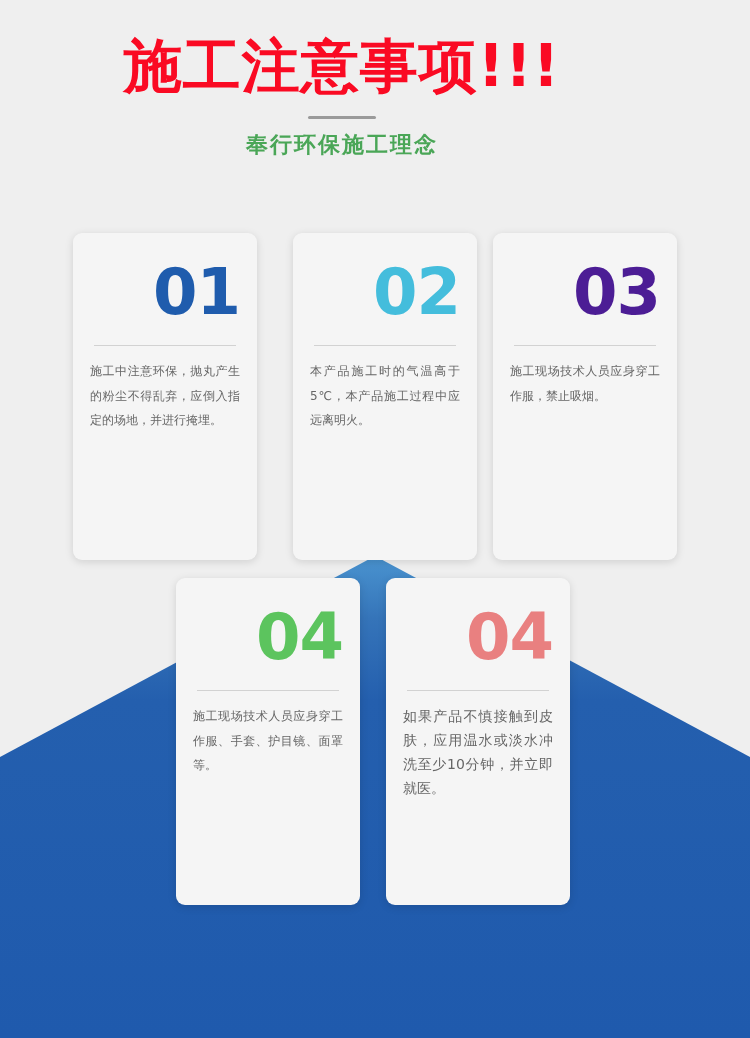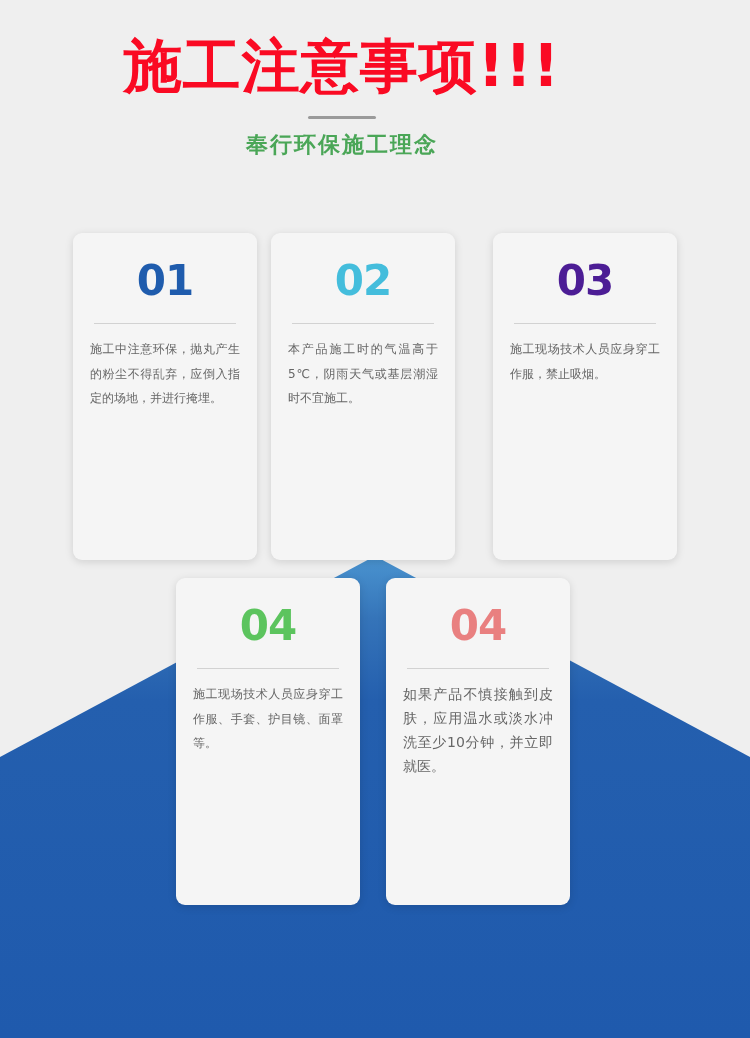--- a/index.html
+++ b/index.html
@@ -78,28 +78,28 @@
     border-radius: 9px;
     box-shadow: 0 2px 8px rgba(0,0,0,0.13);
     z-index: 10;
     box-sizing: border-box;
     padding: 0 17px;
   }
   .card-row-top { height: 327px; top: 233px; }
   .card-row-bottom { height: 327px; top: 578px; }
 
   .card-1 { left: 73px; }
-  .card-2 { left: 271px; }
+  .card-2 { left: 293px; }
   .card-3 { left: 493px; }
   .card-4 { left: 176px; }
   .card-5 { left: 386px; }
 
   .card-num {
-    text-align: center;
-    font-size: 42px;
+    text-align: right;
+    font-size: 64px;
     line-height: 1;
     font-weight: 700;
     padding-top: 27px;
     letter-spacing: -1px;
     font-family: "DejaVu Sans", "Liberation Sans", sans-serif;
   }
   .card-rule {
     height: 1px;
     background: #d2d2d2;
     margin: 21px 4px 0 4px;
@@ -144,21 +144,21 @@
 
   <div class="card card-row-top card-1">
     <div class="card-num" style="color: rgb(31, 92, 173);">01</div>
     <div class="card-rule"></div>
     <div class="card-text">施工中注意环保，抛丸产生的粉尘不得乱弃，应倒入指定的场地，并进行掩埋。</div>
   </div>
 
   <div class="card card-row-top card-2">
     <div class="card-num" style="color: rgb(68, 189, 220);">02</div>
     <div class="card-rule"></div>
-    <div class="card-text">本产品施工时的气温高于5℃，阴雨天气或基层潮湿时不宜施工。</div>
+    <div class="card-text">本产品施工时的气温高于5℃，本产品施工过程中应远离明火。</div>
   </div>
 
   <div class="card card-row-top card-3">
     <div class="card-num" style="color: #4c1d95;">03</div>
     <div class="card-rule"></div>
     <div class="card-text">施工现场技术人员应身穿工作服，禁止吸烟。</div>
   </div>
 
   <div class="card card-row-bottom card-4">
     <div class="card-num" style="color: rgb(92, 196, 94);">04</div>

